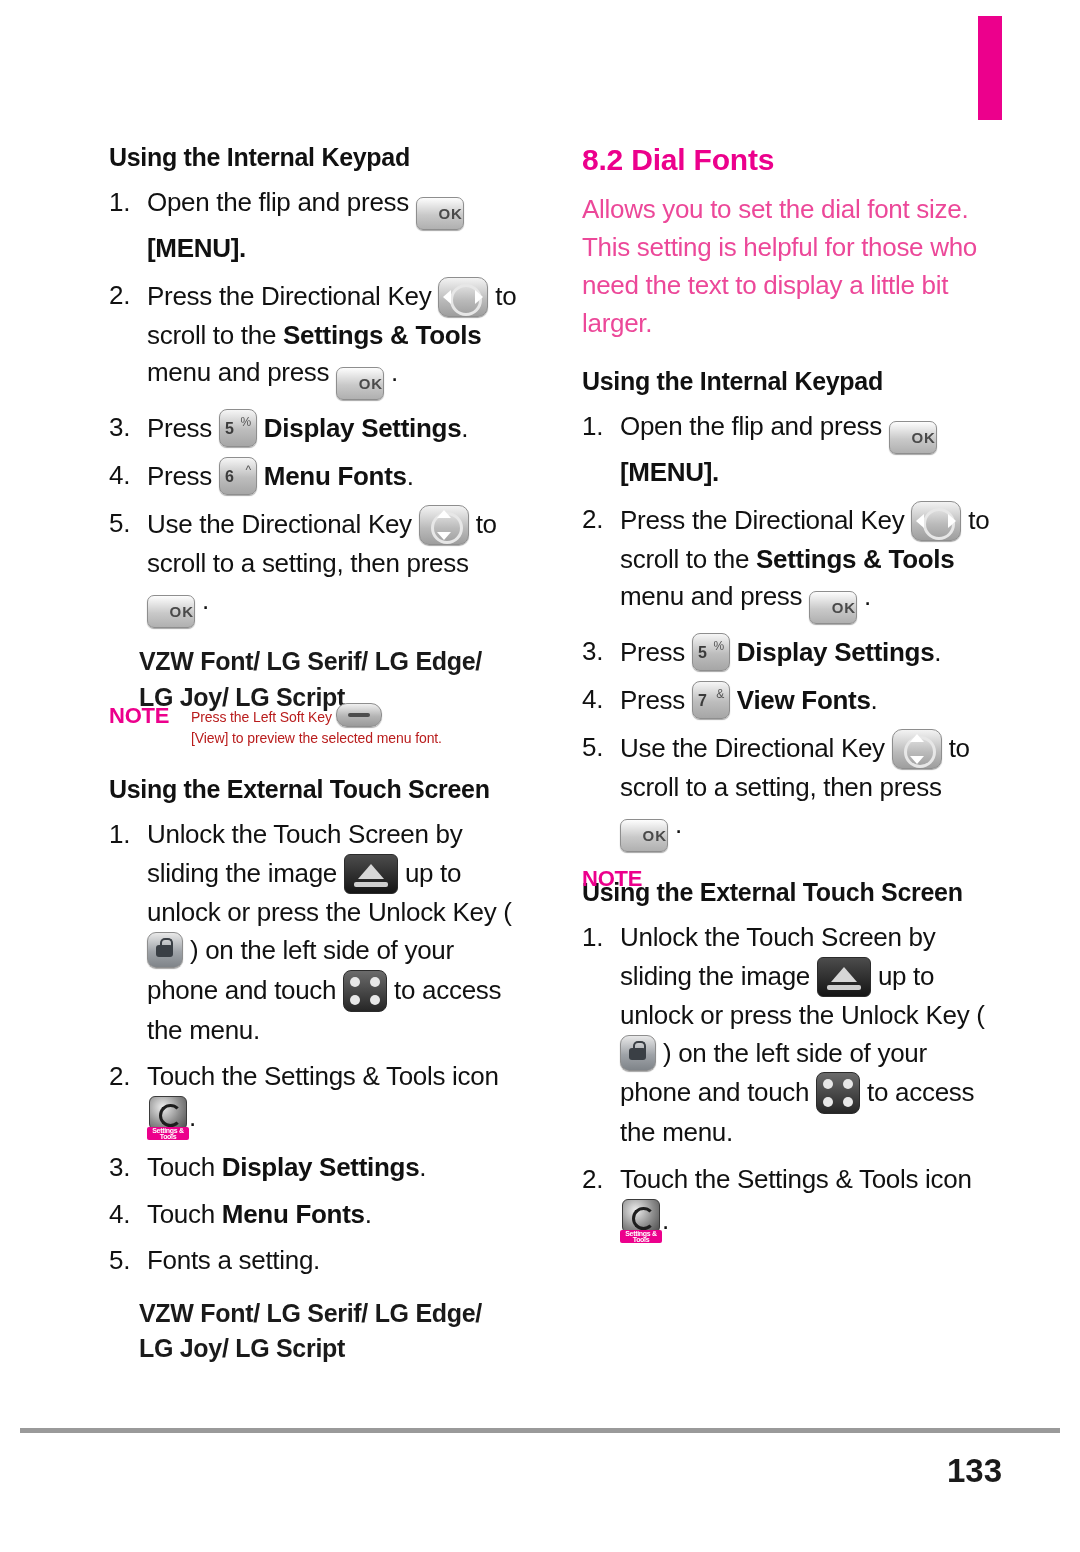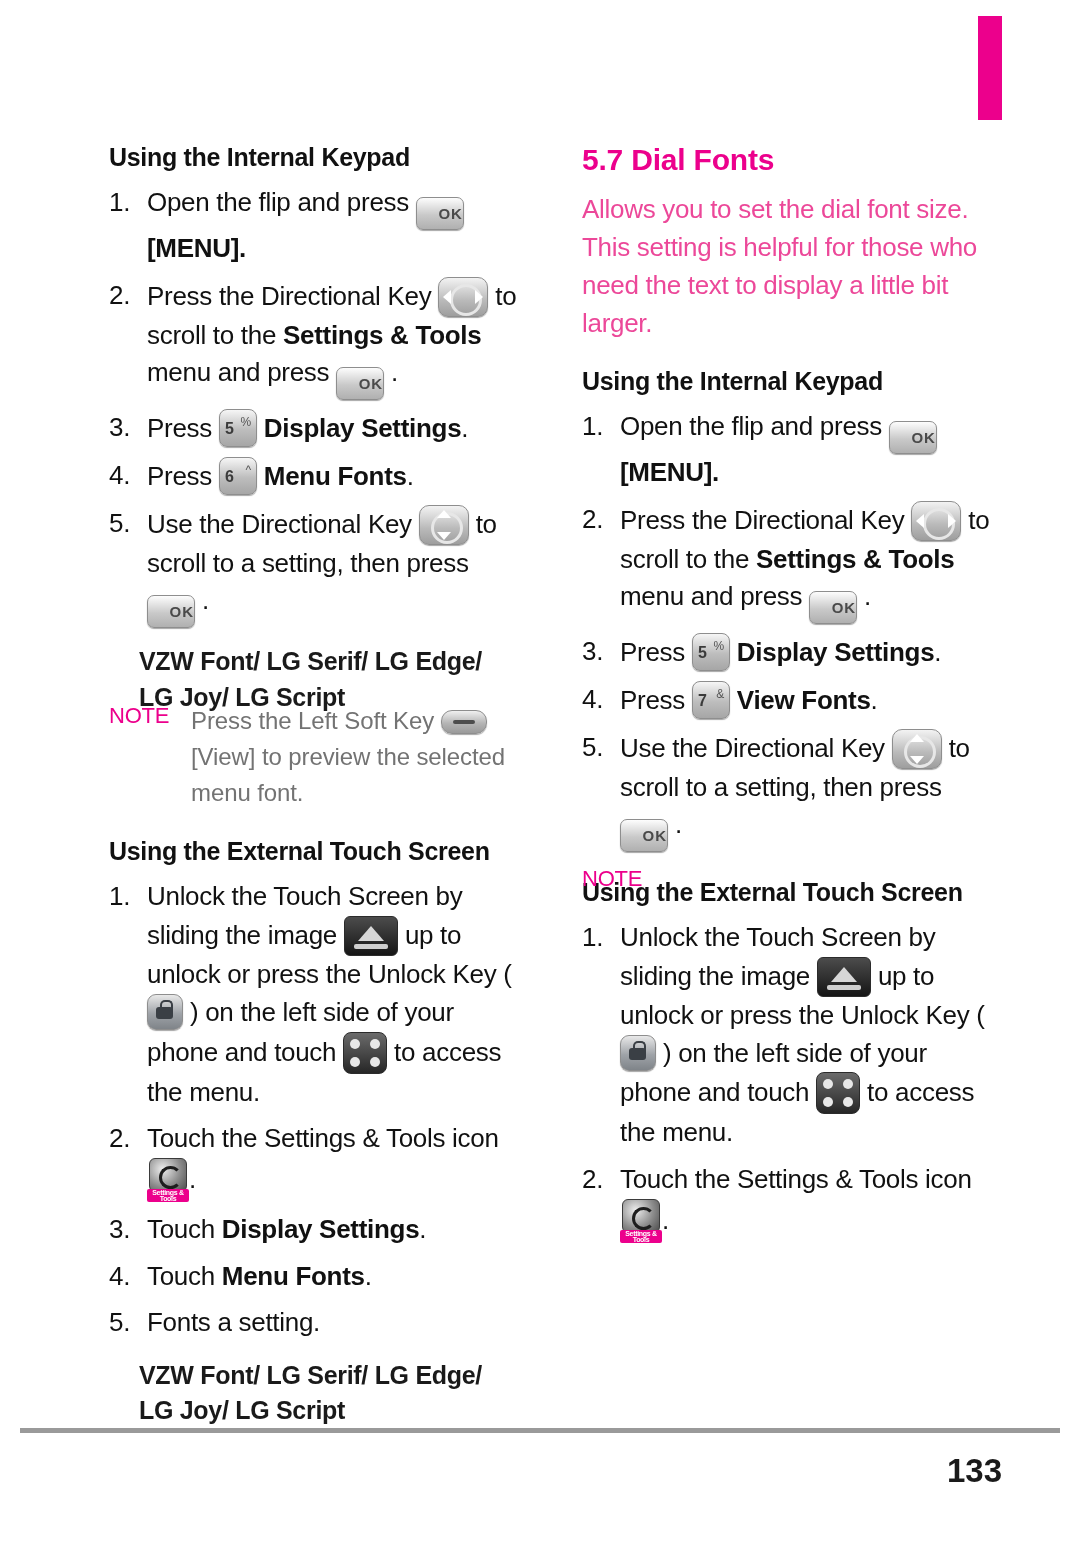--- a/index.html
+++ b/index.html
@@ -283,28 +283,28 @@
   }
 
   
   .note {
     position: relative;
     margin: 14px 0 10px 0;
     padding-left: 0;
   }
   .note .label {
     color: #ec008c;
-    font-weight: normal;
+    font-weight: bold;
     font-size: 22px;
     letter-spacing: -0.2px;
   }
   .note .body {
-    font-size: 24px;
+    font-size: 14px;
     line-height: 1.5;
-    color: #737373;
+    color: #b91c1c;
     letter-spacing: -0.1px;
   }
   .note-left .body {
     display: block;
     margin-left: 82px;
     margin-top: -26px;
   }
   .note-left .label { position: absolute; left: 0; top: 0; }
   .note-right .body {
     display: block;
@@ -433,21 +433,21 @@
 
       <div class="fonts-list ind">
         <span>VZW Font/ LG Serif/ LG Edge/</span><br>
         <span>LG Joy/ LG Script</span>
       </div>
 
     </div>
 
     <div class="col col-right">
 
-      <h2 class="sec-title">5.7 Dial Fonts</h2>
+      <h2 class="sec-title">8.2 Dial Fonts</h2>
 
       <p class="intro">Allows you to set the dial font size. This setting is helpful for those who need the text to display a little bit larger.</p>
 
       <h3 class="sub">Using the Internal Keypad</h3>
 
       <ol class="steps">
         <li>
           <span class="num">1.</span>
           <span>Open the flip and press </span><span class="key key-ok">OK</span><br>
           <span class="b">[MENU].</span>

